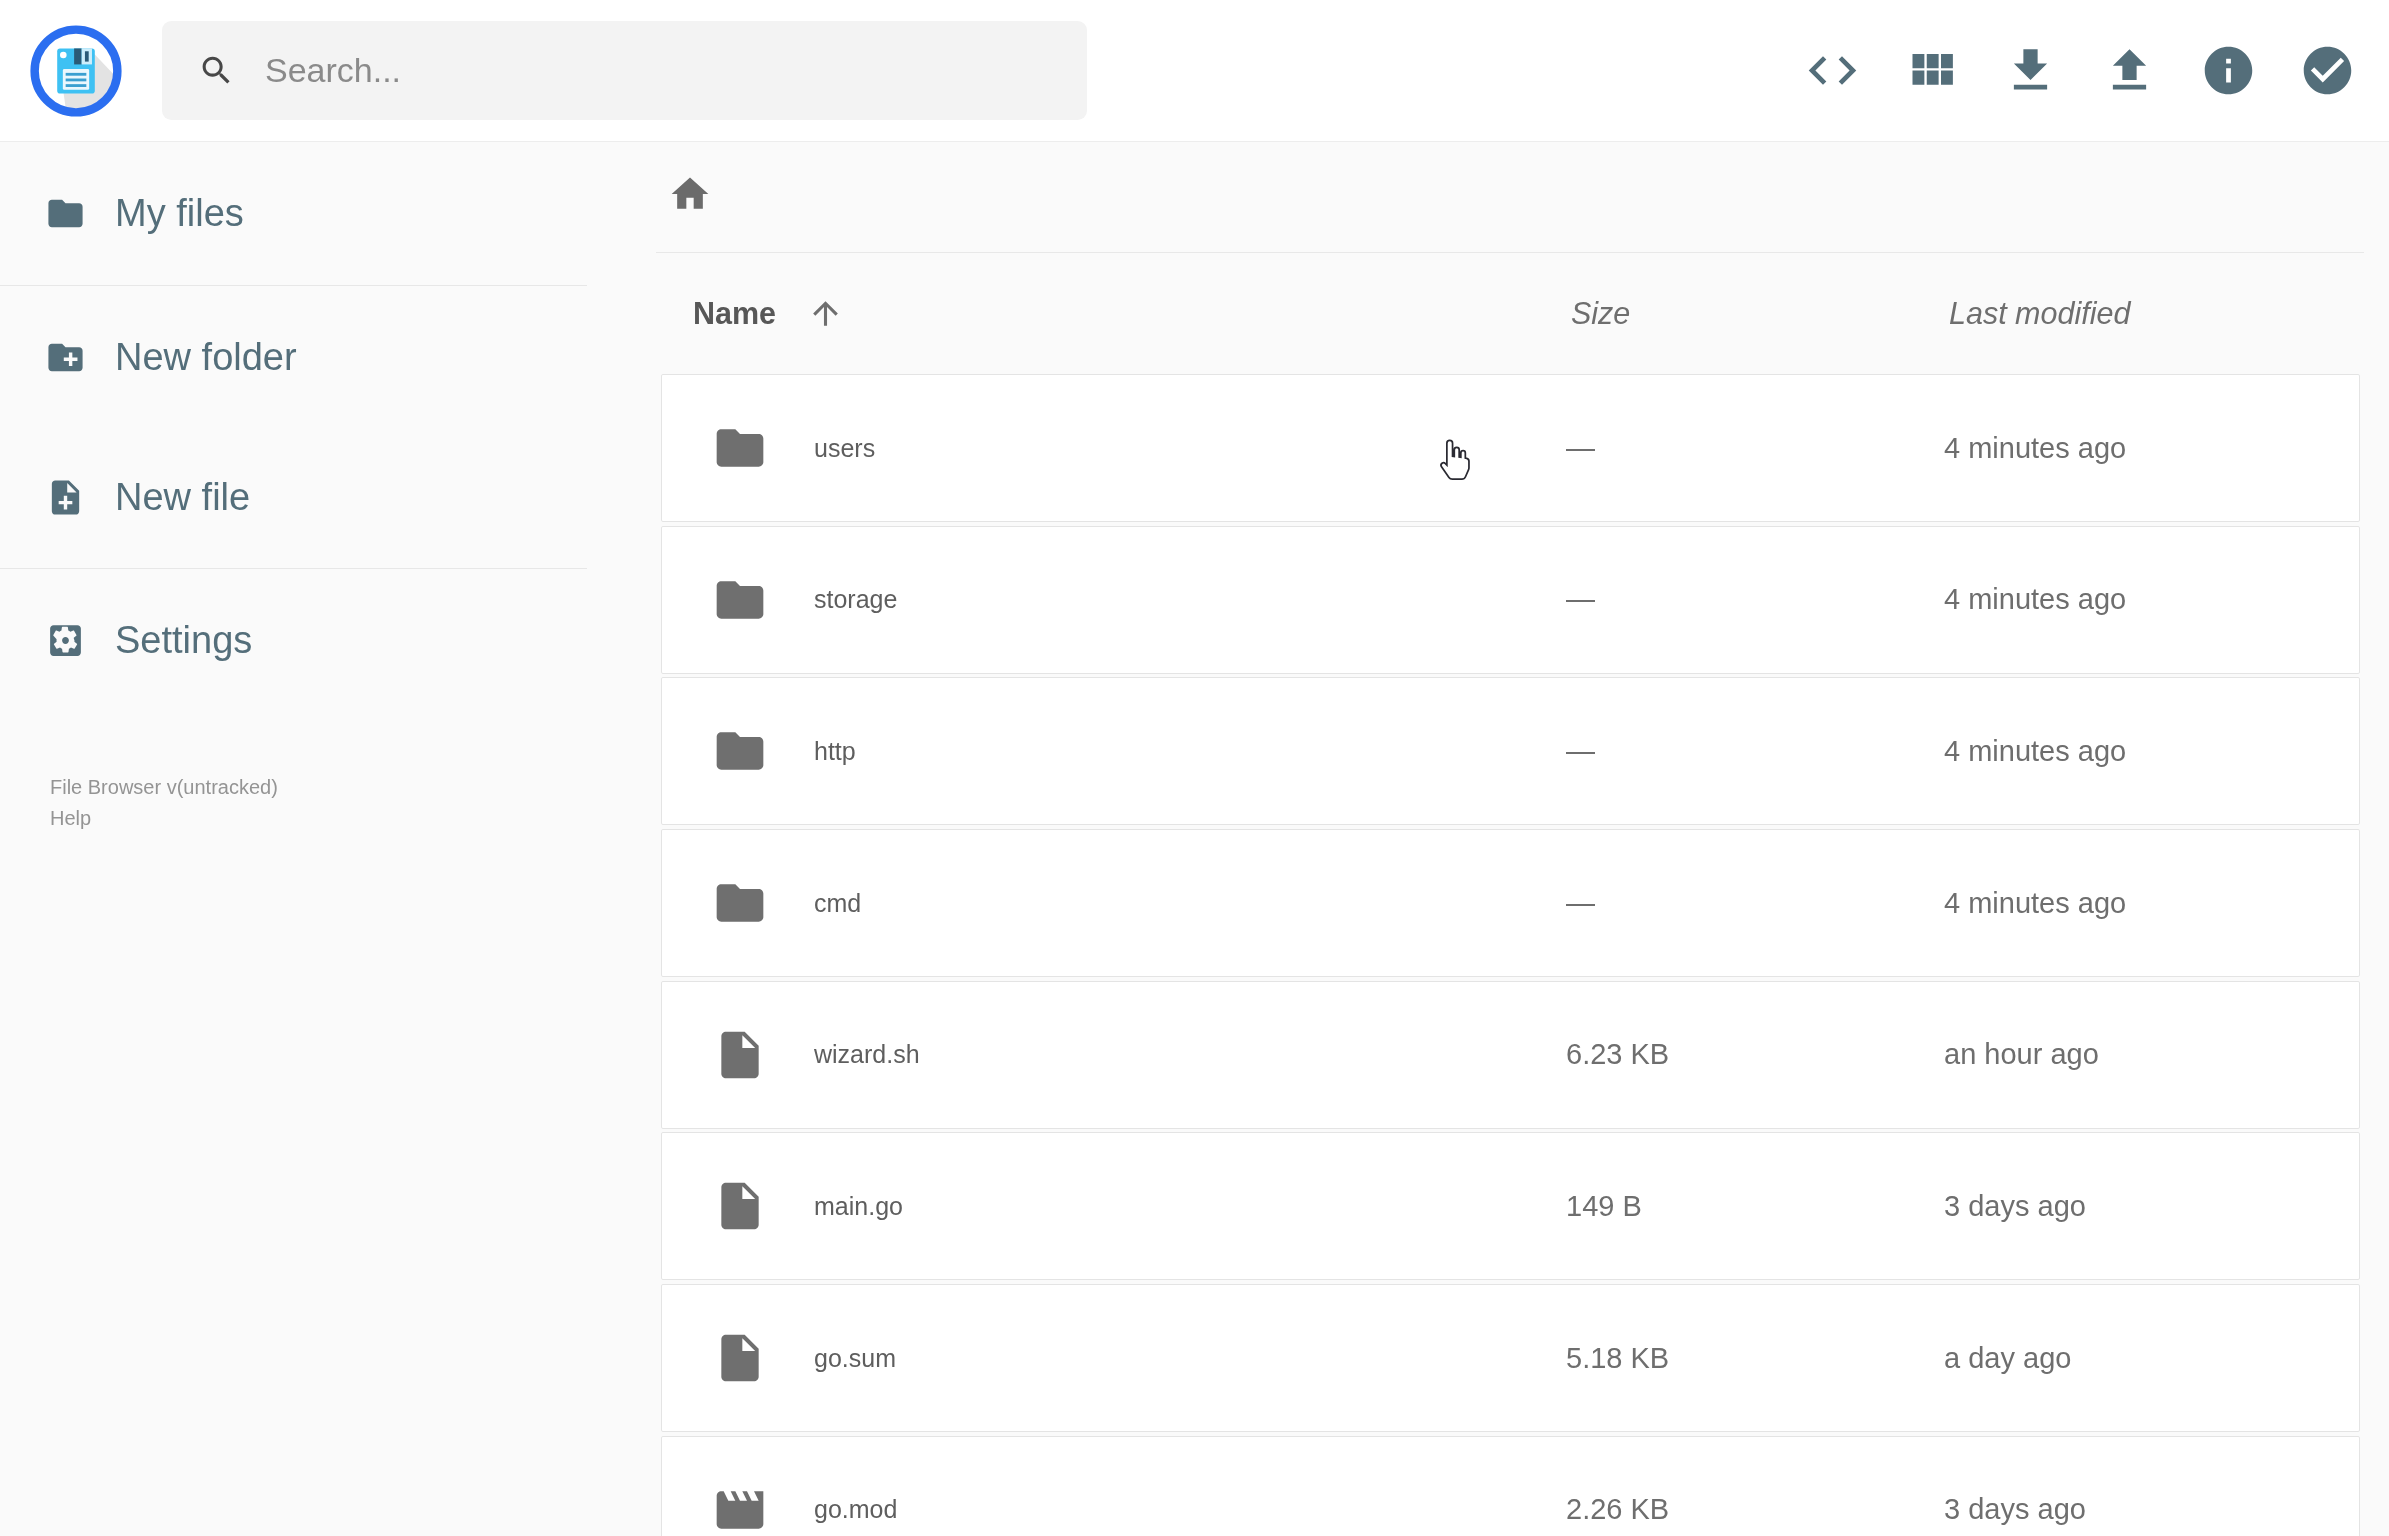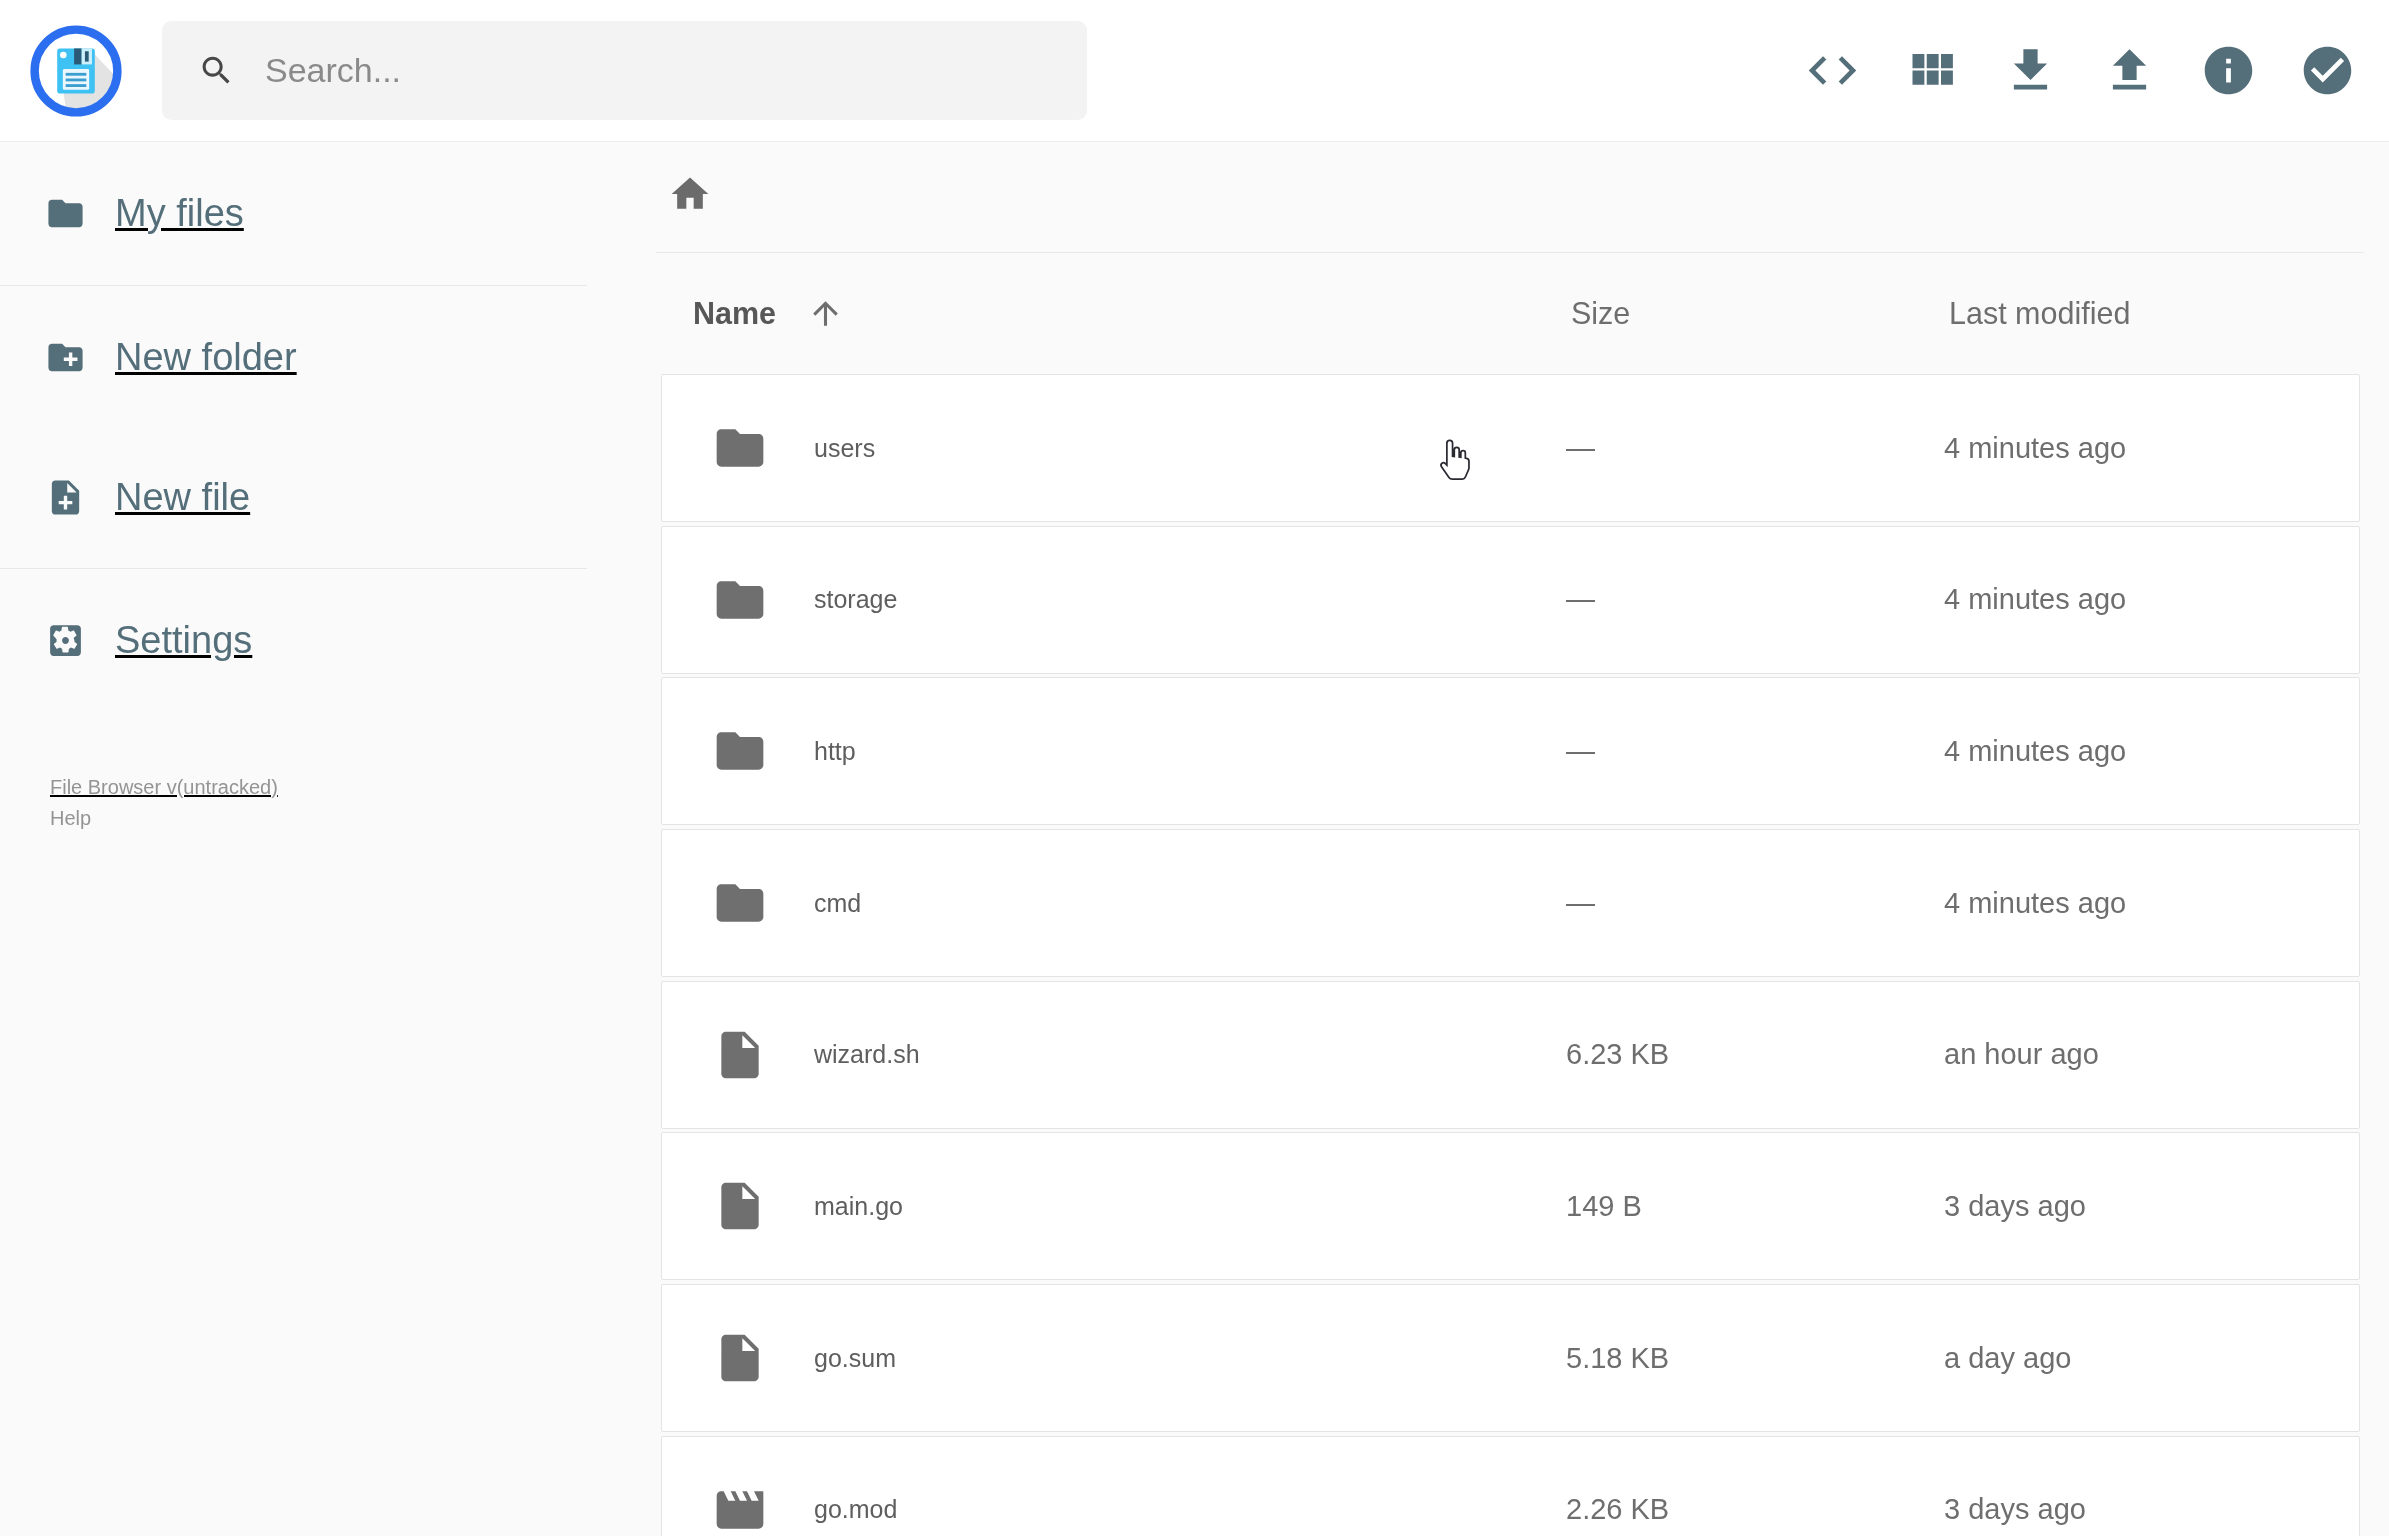--- a/index.html
+++ b/index.html
@@ -30,21 +30,21 @@
   .searchbar input::placeholder{color:#8a8a8a;opacity:1;}
   .topbar-actions{
     margin-left:auto;margin-right:33px;display:flex;gap:42px;align-items:center;
   }
   .action-btn{
     width:57px;height:57px;border:none;background:transparent;padding:0;
     display:flex;align-items:center;justify-content:center;cursor:pointer;
   }
   .action-btn svg{width:57px;height:57px;fill:#546e7a;}
   
-  .sidebar{position:absolute;top:141px;left:0;width:587px;bottom:0;text-decoration:underline;}
+  .sidebar{position:absolute;top:141px;left:0;width:587px;bottom:0;}
   .side-item{
     display:flex;align-items:center;height:83px;padding-left:45px;cursor:pointer;
   }
   .side-item svg{width:41px;height:41px;fill:#546e7a;flex:0 0 auto;}
   .side-item .lbl{
     margin-left:29px;font-size:38px;color:#546e7a;white-space:nowrap;
   }
   .side-div{height:0.9px;background:#e7e7e7;margin:0;}
   .m-top-33{margin-top:30.5px;} .m-top-32{margin-top:30px;}
   .m-top-62{margin-top:57px;} .m-top-31{margin-top:29px;} .m-top-61{margin-top:56px;}
@@ -63,21 +63,21 @@
   .home-btn svg{width:44px;height:44px;fill:#6b6b6b;}
   .lhead{
     margin:0 25px 0 69px;height:121px;
     display:grid;grid-template-columns:1fr 378px 415px;align-items:center;
   }
   .lhead .hname{
     padding-left:37px;font-size:30.5px;font-weight:bold;color:#575757;
     display:flex;align-items:center;cursor:pointer;
   }
   .lhead .hname svg{width:37px;height:37px;fill:#6e6e6e;margin-left:30.5px;}
-  .lhead .hcol{font-size:30.5px;color:#6e6e6e;cursor:pointer;}
+  .lhead .hcol{font-size:30.5px;color:#6e6e6e;cursor:pointer;font-style:italic;}
   .rows{margin:0 29px 0 74px;}
   .row{
     height:146px;background:#ffffff;border:0.9px solid #e4e4e4;border-radius:1.9px;
     margin-bottom:3.7px;display:grid;grid-template-columns:1fr 378px 415px;
     align-items:center;cursor:pointer;
   }
   .cell-name{display:flex;align-items:center;padding-left:50px;}
   .cell-name svg{width:56px;height:56px;fill:#6f6f6f;flex:0 0 auto;}
   .cell-name .fname{margin-left:46px;font-size:25px;color:#5e5e5e;}
   .cell-size,.cell-mod{font-size:29px;color:#6e6e6e;}

